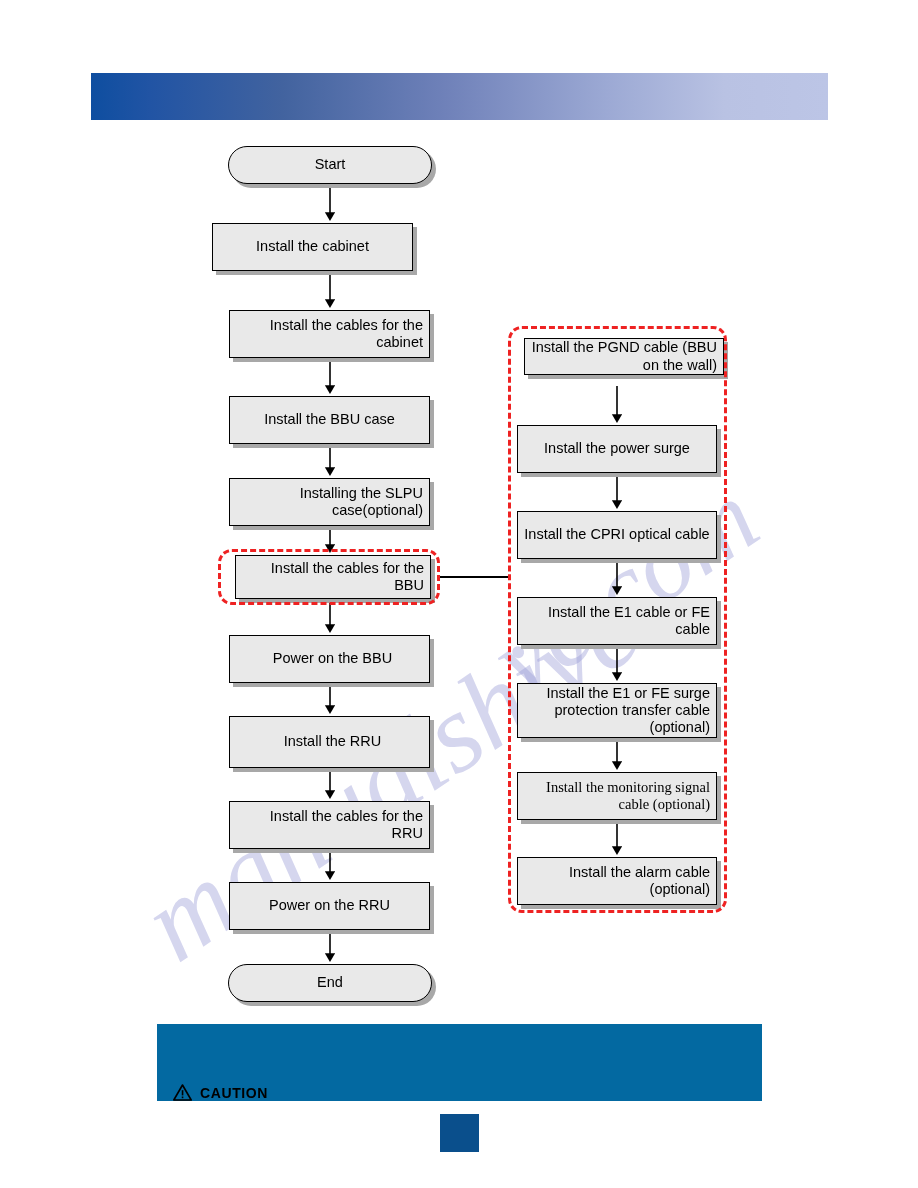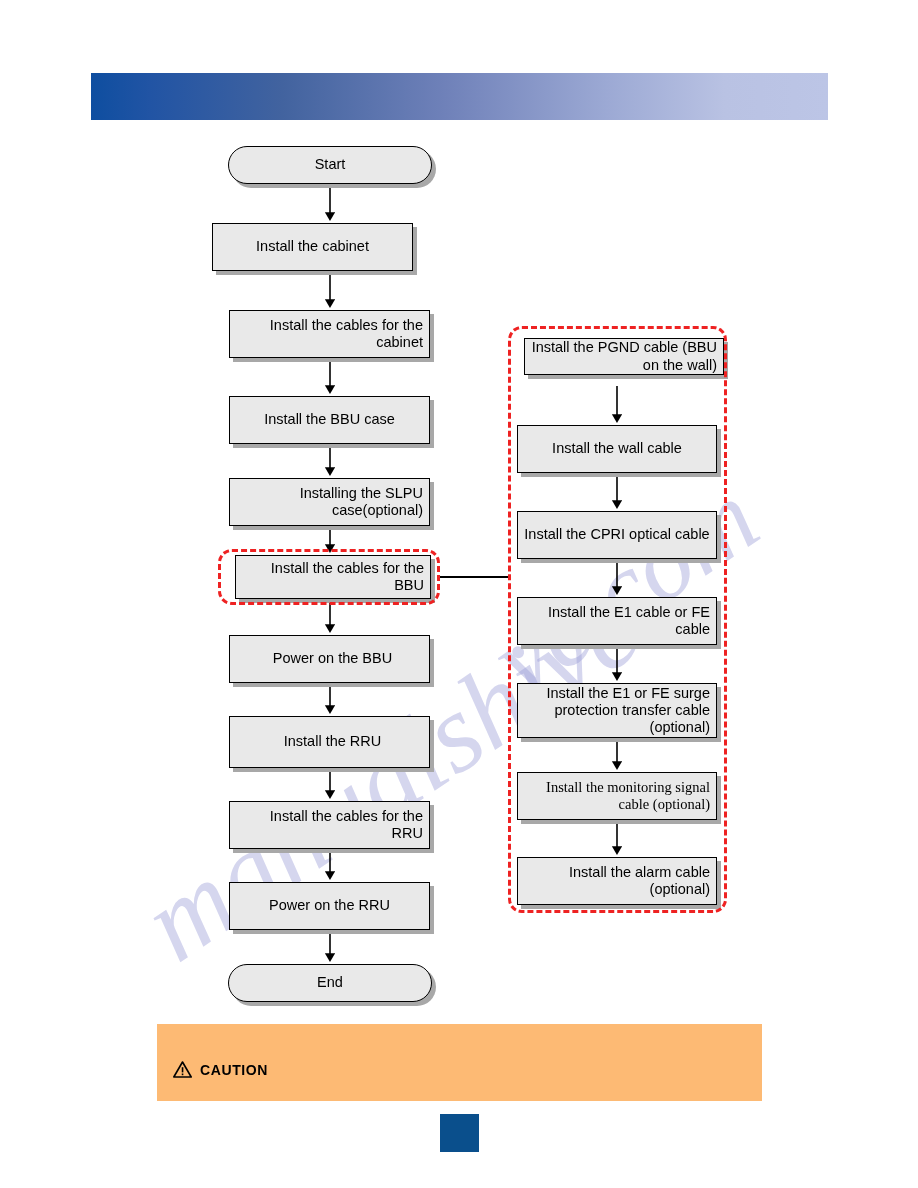--- a/index.html
+++ b/index.html
@@ -111,24 +111,24 @@
     pointer-events: none;
   }
 
   
   #caution-panel {
     position: absolute;
     left: 157px;
     top: 1024px;
     width: 605px;
     height: 77px;
-    background: #fdba74;
+    background: #0369a1;
     z-index: 4;
     display: flex;
-    align-items: center;
+    align-items: flex-end;
   }
   #caution-inner {
     display: flex;
     align-items: center;
     gap: 8px;
     margin: 14px 0 0 16px;
   }
   #caution-label {
     font-size: 14px;
     font-weight: bold;
@@ -237,21 +237,21 @@
 
   <div class="node terminator" style="left:228px;top:964px;width:204px;height:38px;">
     <span>End</span>
   </div>
 
   <div class="node" style="left:517px;top:338px;width:200px;height:37px;margin-left:7px;">
     <span>Install the PGND cable (BBU on the wall)</span>
   </div>
 
   <div class="node" style="left:517px;top:425px;width:200px;height:48px;">
-    <span>Install the wall cable</span>
+    <span>Install the power surge</span>
   </div>
 
   <div class="node" style="left:517px;top:511px;width:200px;height:48px;">
     <span>Install the CPRI optical cable</span>
   </div>
 
   <div class="node" style="left:517px;top:597px;width:200px;height:48px;">
     <span>Install the E1 cable or FE cable</span>
   </div>
 

